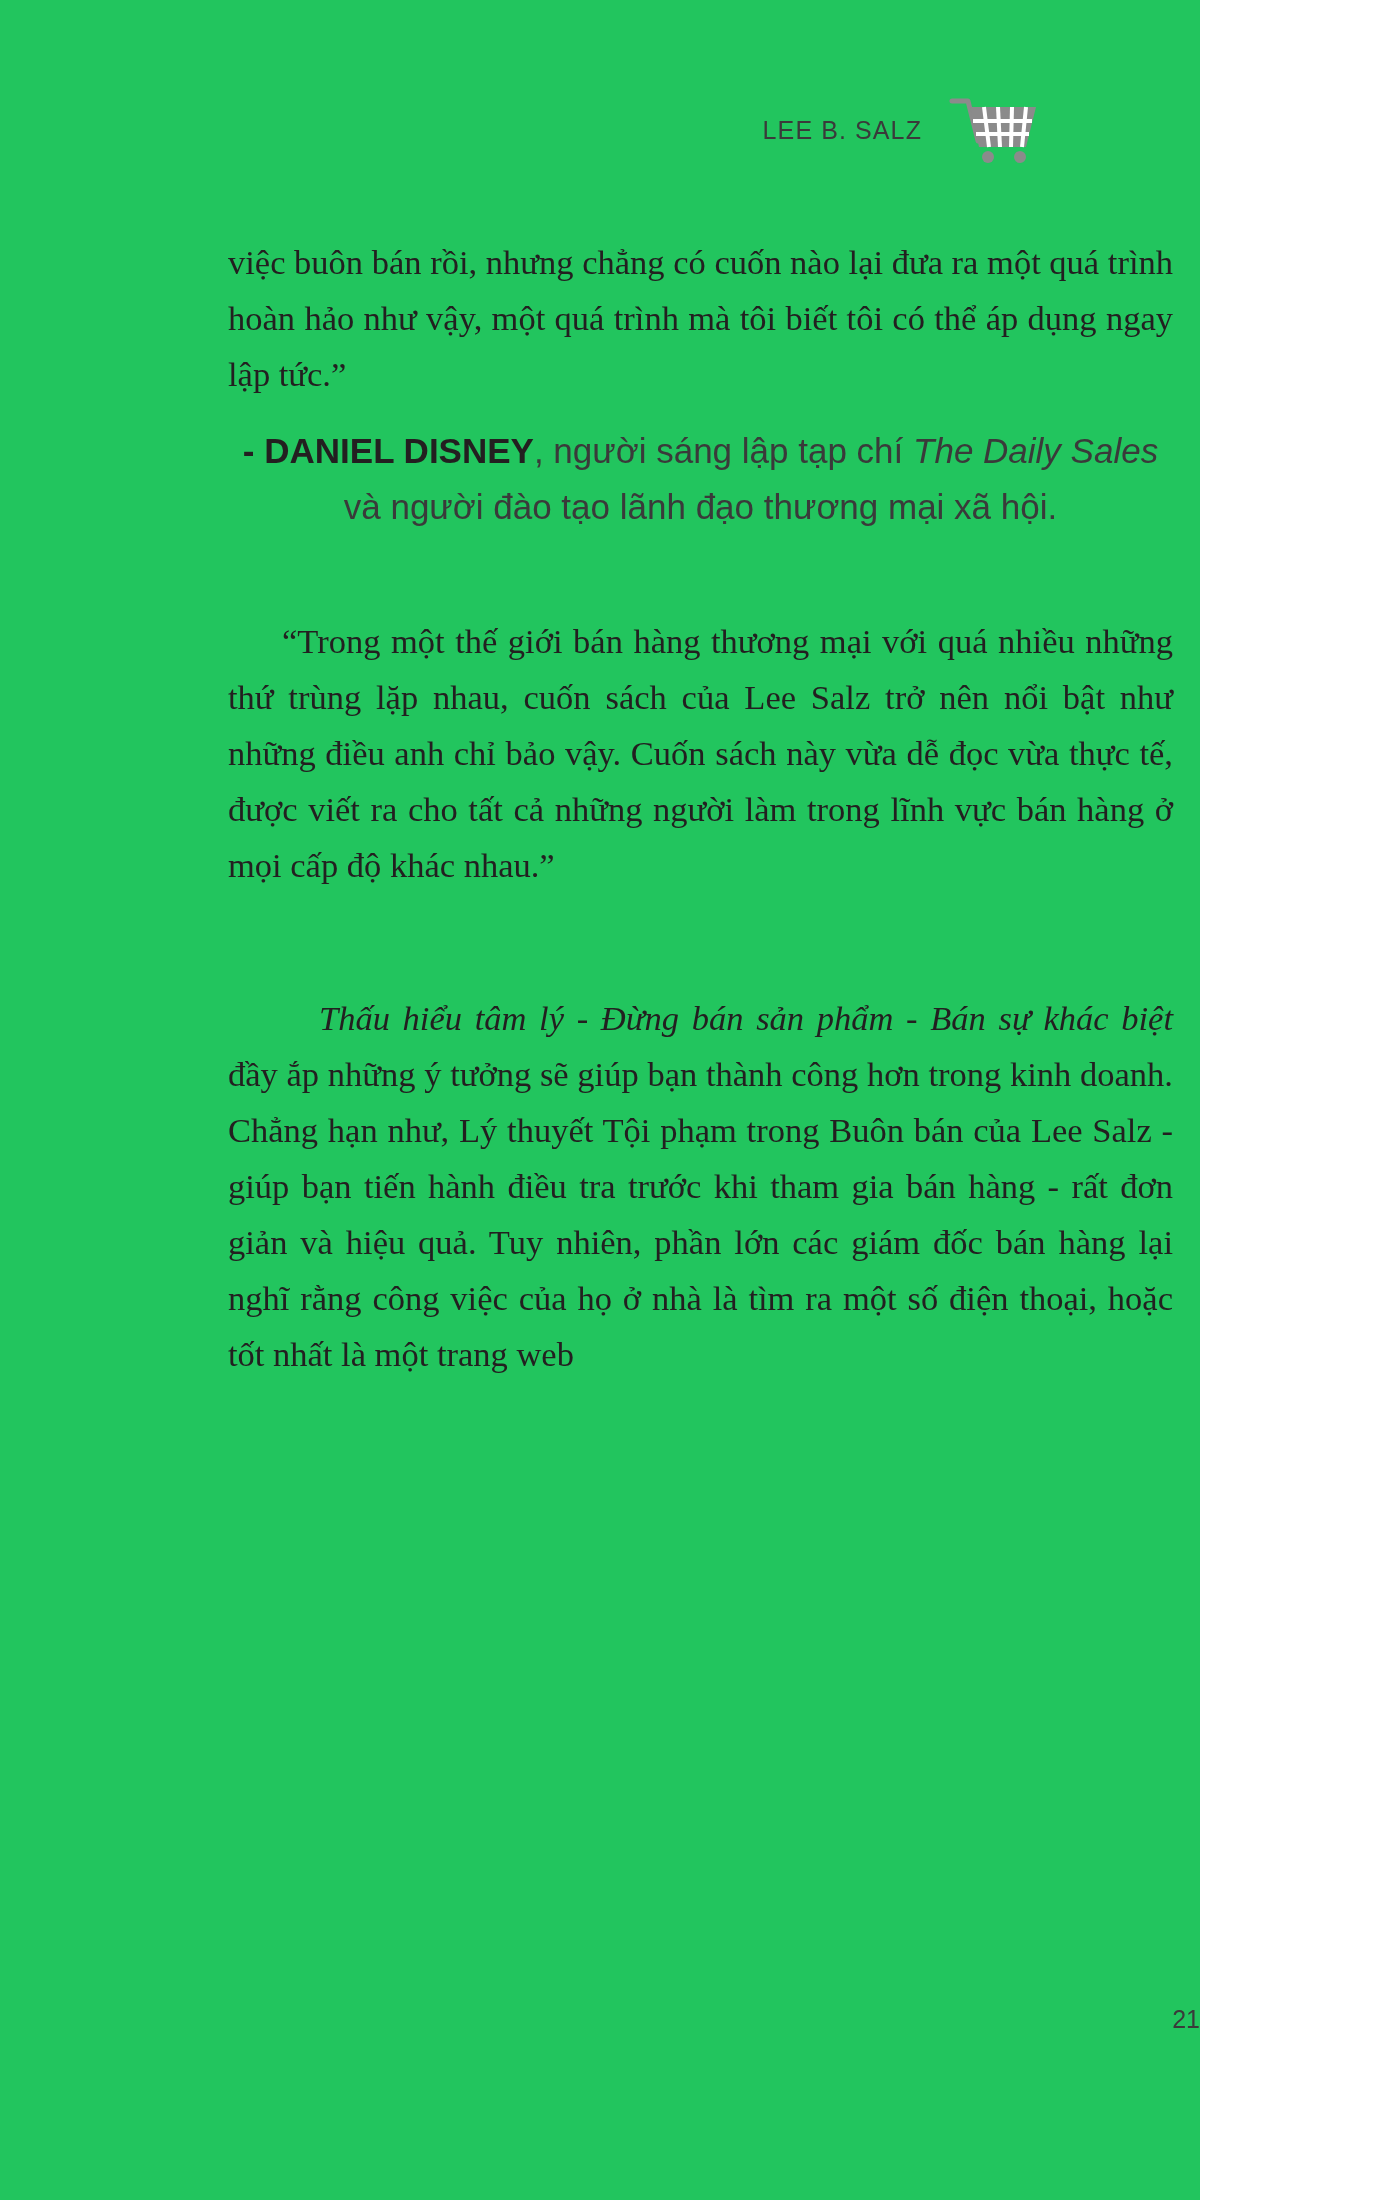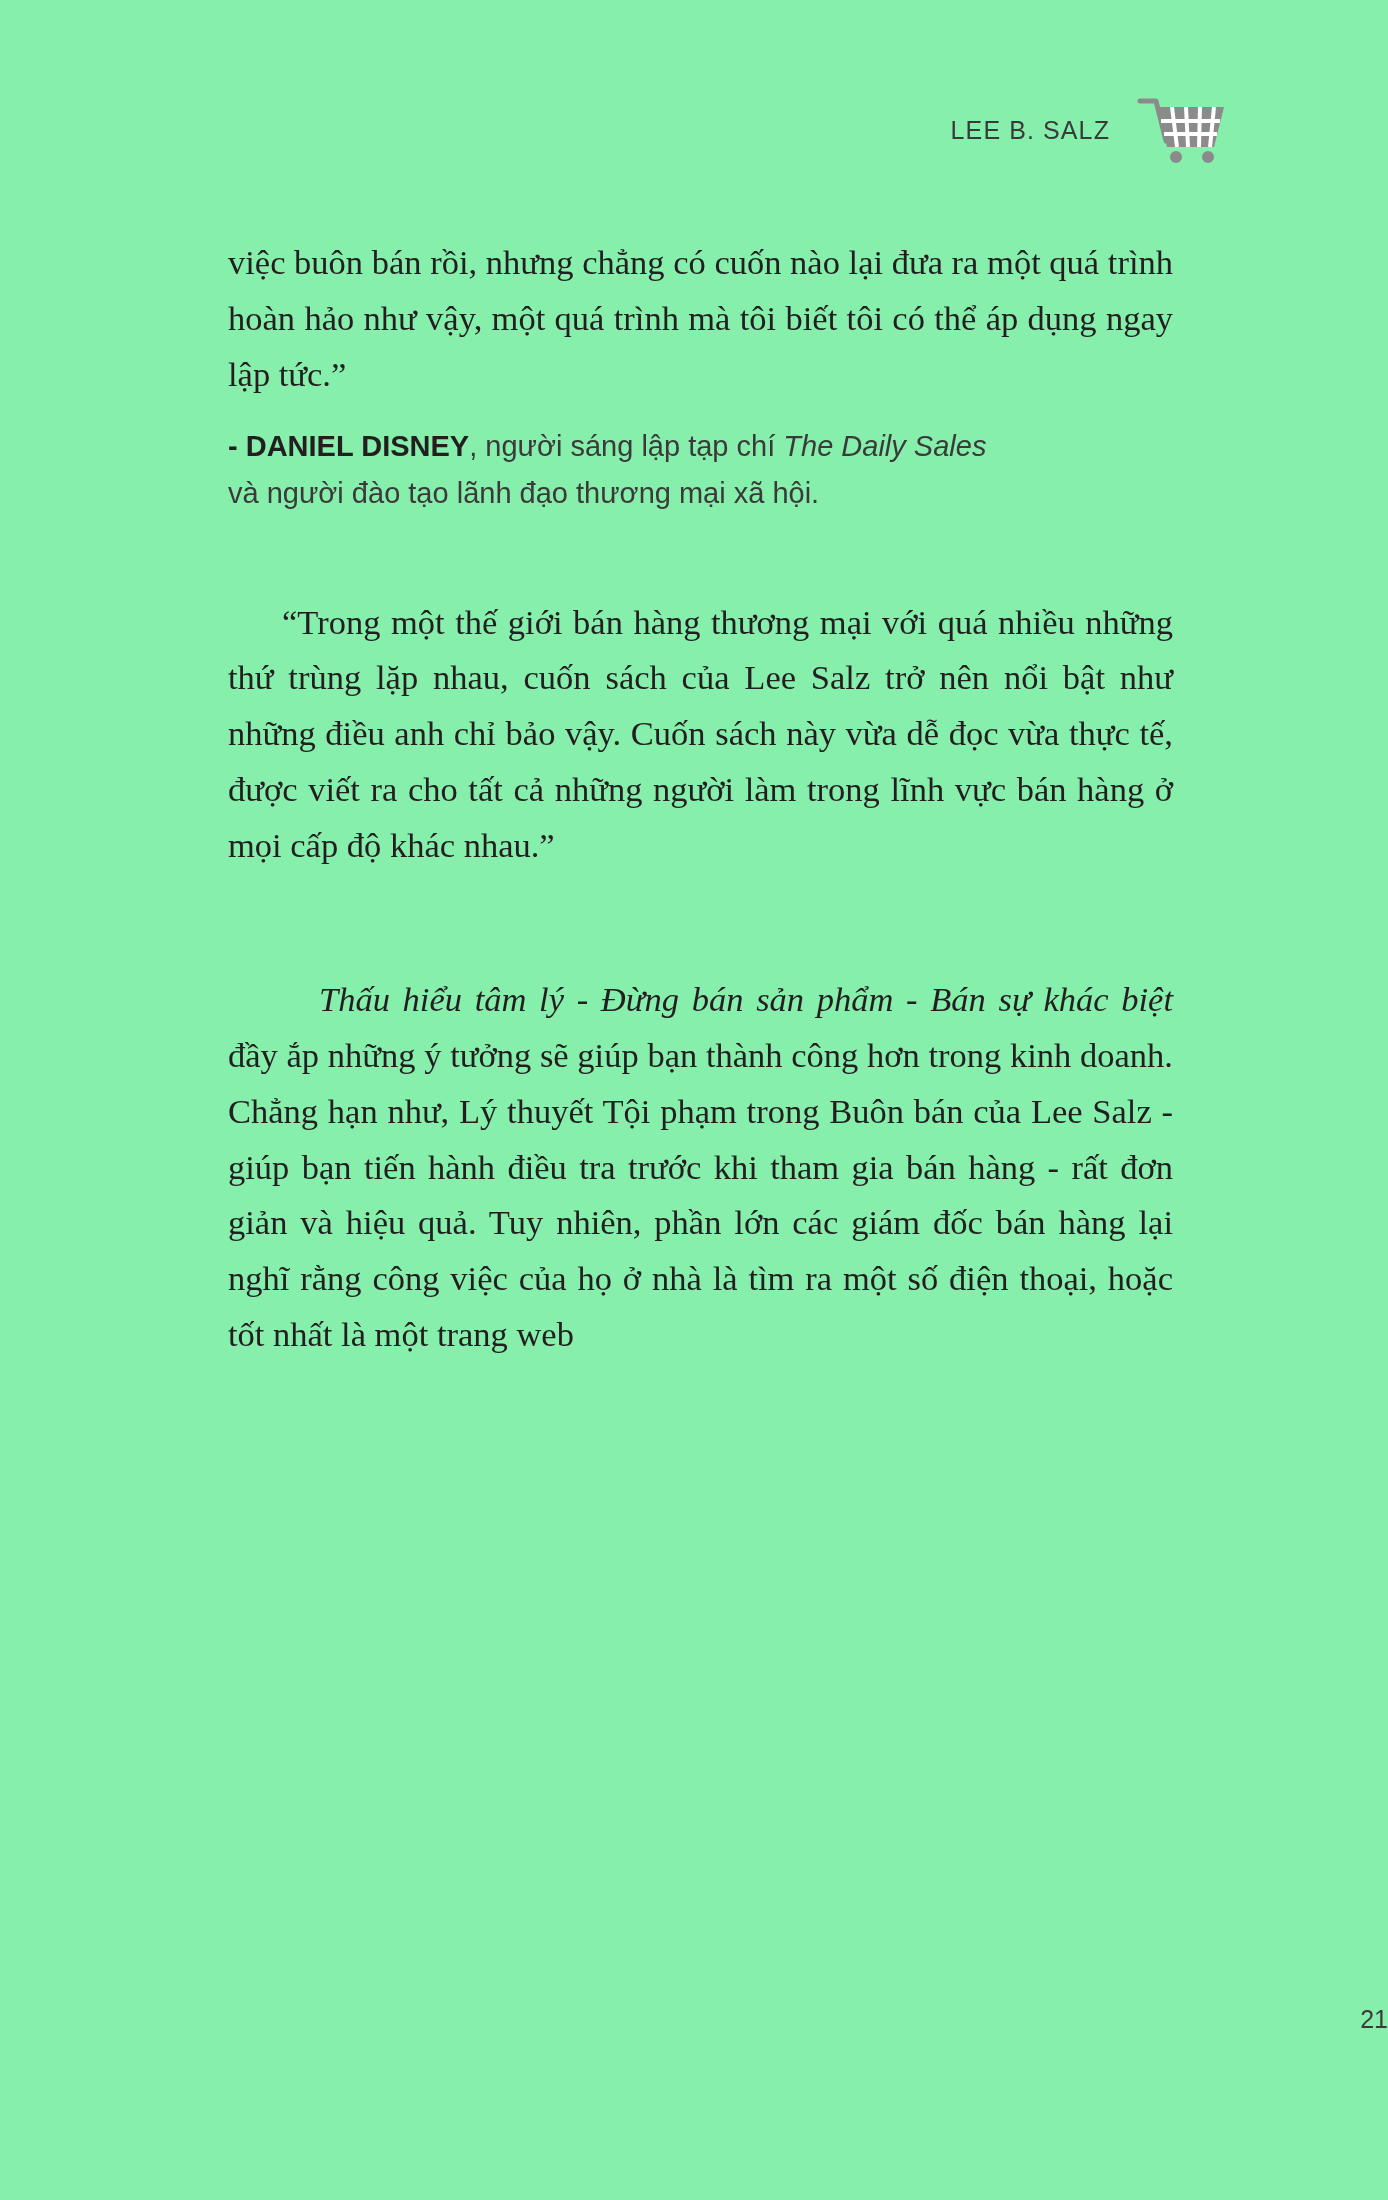--- a/index.html
+++ b/index.html
@@ -2,23 +2,23 @@
 <html><head>
 <meta charset="utf-8">
 <style>
   html, body {
     margin: 0;
     padding: 0;
     background: #ffffff;
   }
   .page {
     position: relative;
-    width: 1388px;
+    width: 1200px;
     height: 2200px;
-    background: #86efac;
+    background: #22c55e;
     overflow: hidden;
     font-family: "Liberation Serif", serif;
     color: #231f20;
   }
 
   
   .header {
     position: absolute;
     top: 95px;
     right: 160px;
@@ -56,24 +56,24 @@
   }
   p.body.indent {
     text-indent: 54px;
   }
   .gap-small { height: 20px; }
   .gap-large { height: 78px; }
 
   
   .attrib {
     font-family: "Liberation Sans", sans-serif;
-    font-size: 29px;
+    font-size: 35px;
     line-height: 1.62;
     color: #3a3a3a;
-    text-align: left;
+    text-align: center;
   }
   .attrib .name {
     font-weight: bold;
     color: #231f20;
   }
   .attrib em {
     font-style: italic;
   }
   .attrib-line {
     display: block;

